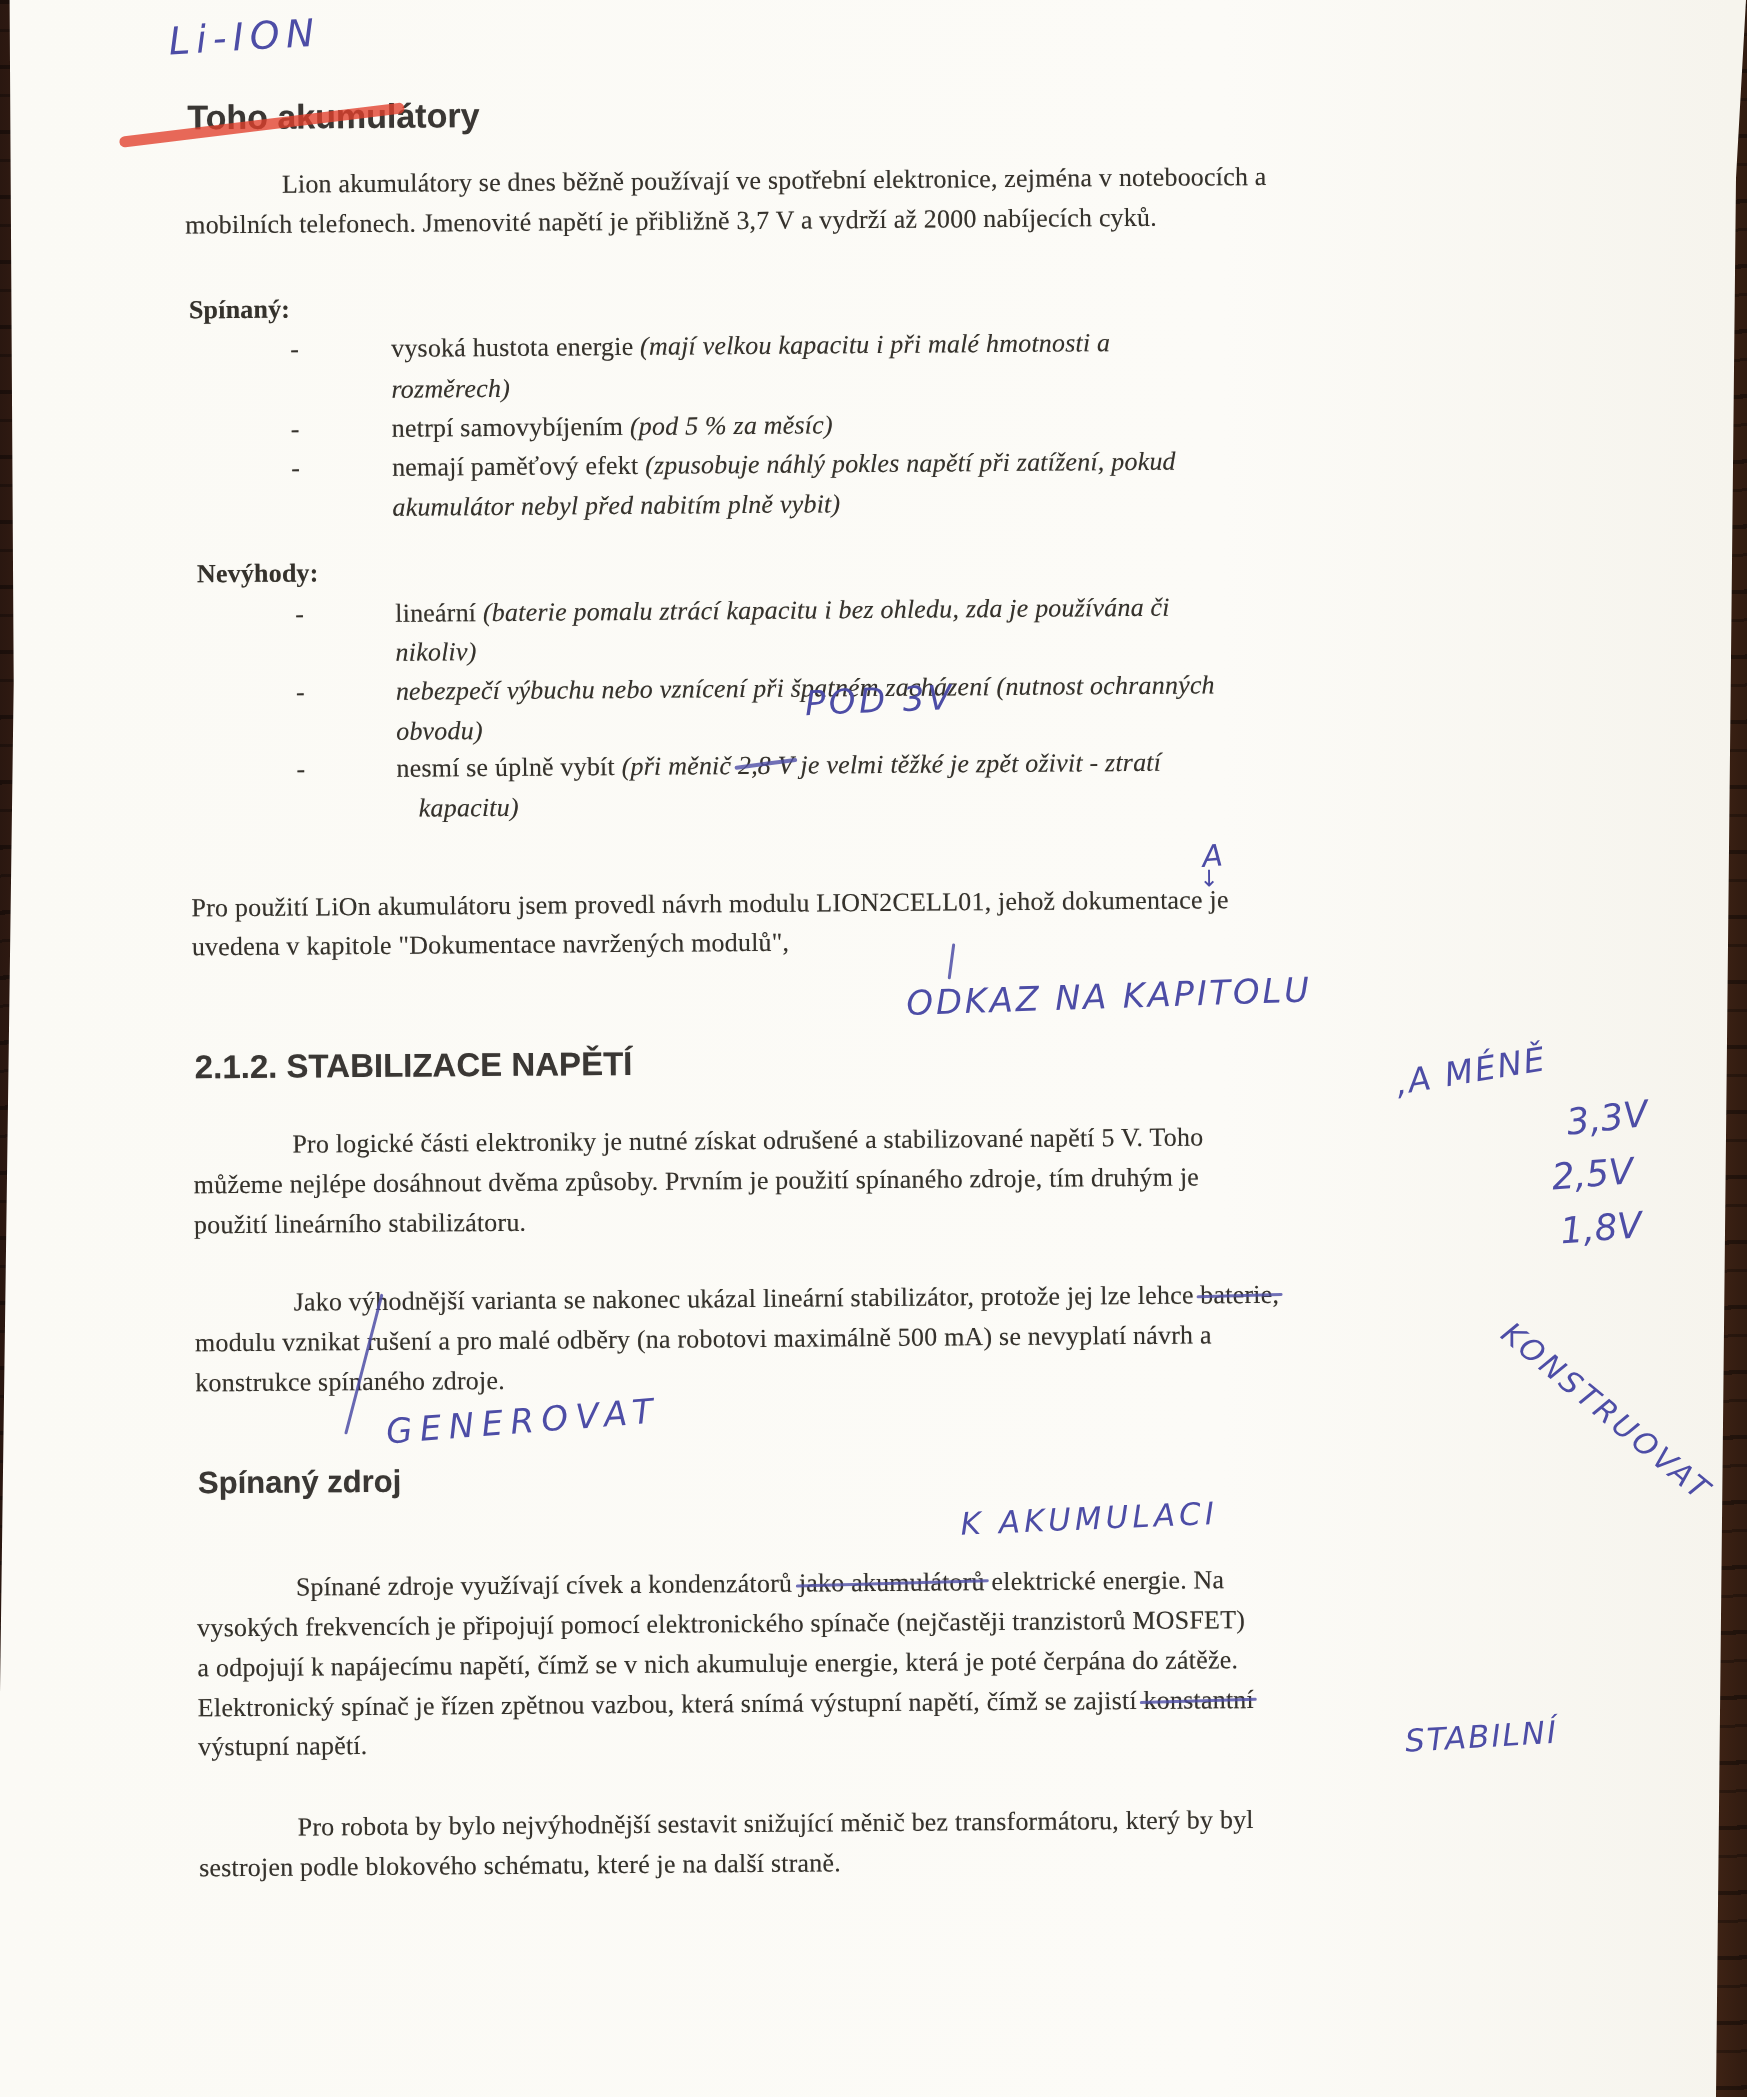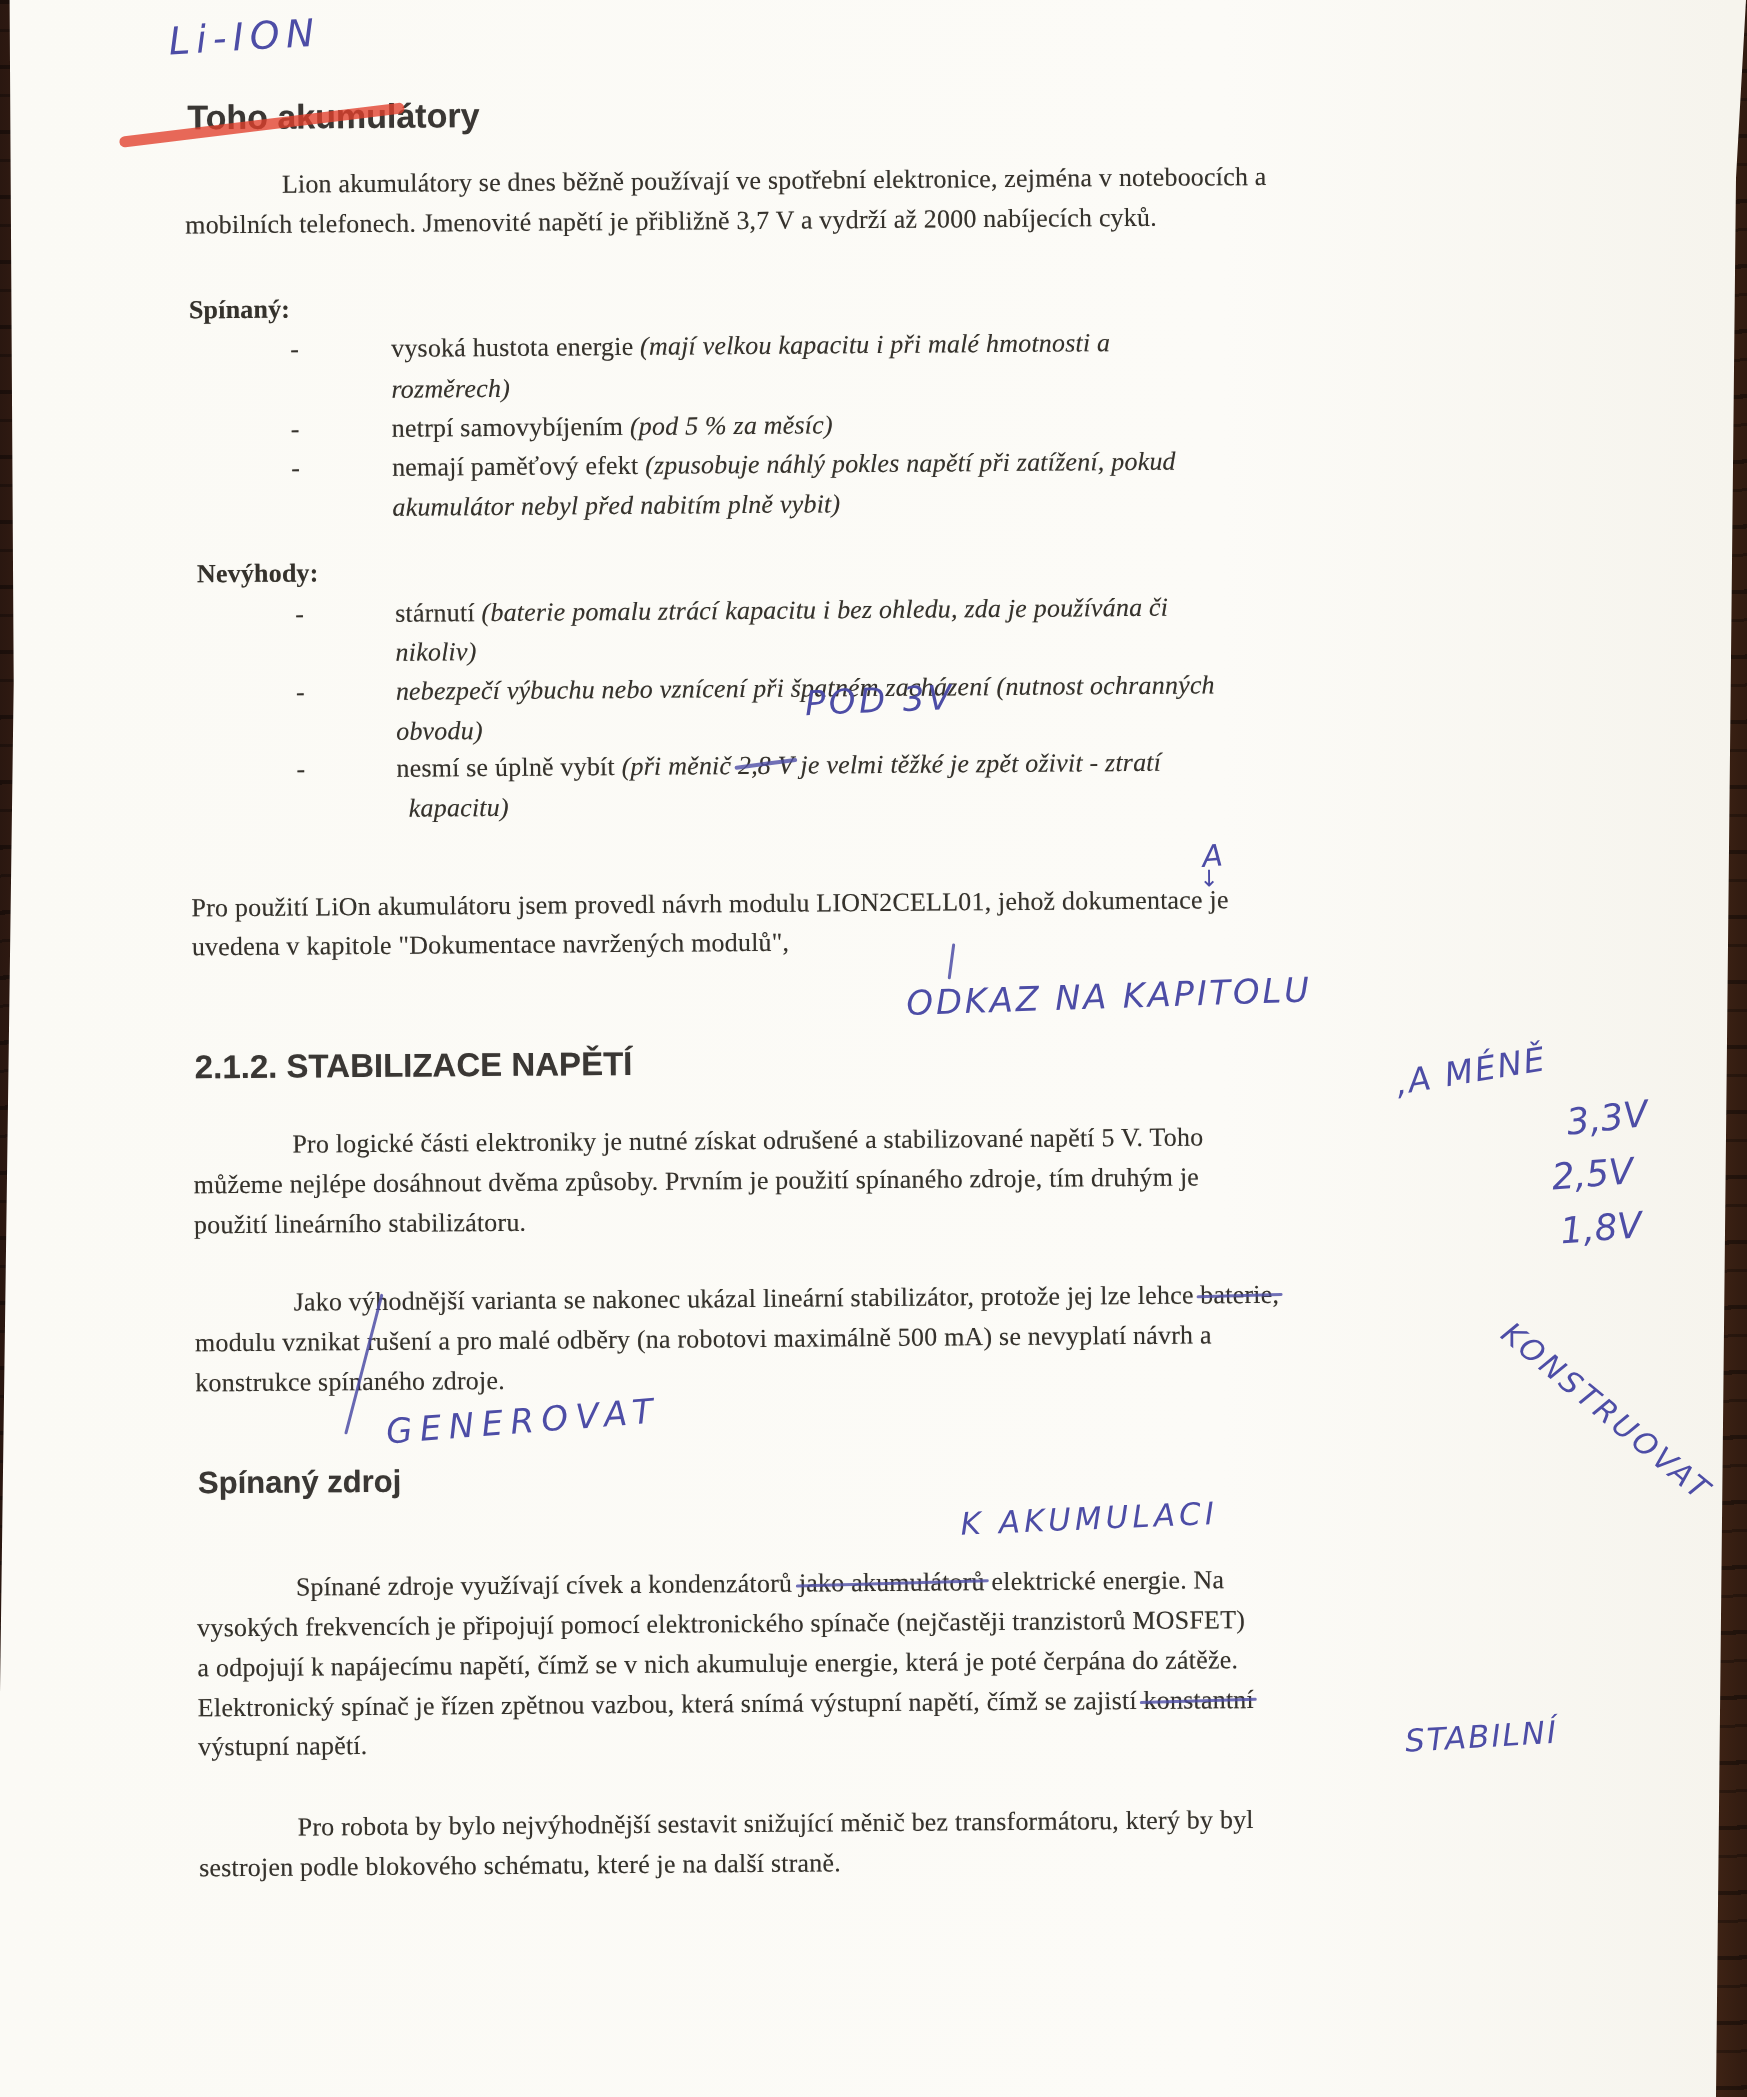--- a/index.html
+++ b/index.html
@@ -61,35 +61,35 @@
     <div class="line" style="left:294px;top:449px;">-</div>
     <div class="line" style="left:395px;top:449px;">
       <span>nemají paměťový efekt </span><span class="i">(zpusobuje náhlý pokles napětí při zatížení, pokud</span>
     </div>
     <div class="line i" style="left:395px;top:489px;">akumulátor nebyl  před nabitím plně vybit)</div>
 
     <div class="line bold" style="left:193px;top:554px;margin-left:6px;">Nevýhody:</div>
 
     <div class="line" style="left:297px;top:595px;">-</div>
     <div class="line" style="left:397px;top:595px;">
-      <span>stárnutí </span><span class="i">(baterie pomalu ztrácí kapacitu i bez ohledu, zda je používána či</span>
+      <span>lineární </span><span class="i">(baterie pomalu ztrácí kapacitu i bez ohledu, zda je používána či</span>
     </div>
     <div class="line i" style="left:397px;top:634px;">nikoliv)</div>
 
     <div class="line" style="left:297px;top:673px;">-</div>
     <div class="line i" style="left:397px;top:673px;">nebezpečí výbuchu nebo vznícení při špatném zacházení (nutnost ochranných</div>
     <div class="line i" style="left:397px;top:713px;">obvodu)</div>
 
     <div class="hand" style="left:806px;top:680px;font-size:34px;letter-spacing:3.4px;transform:rotate(-2deg);">POD 3V</div>
 
     <div class="line" style="left:297px;top:750px;">-</div>
     <div class="line" style="left:397px;top:750px;">
       <span>nesmí se úplně vybít </span><span class="i">(při měnič </span><span class="i sb sb-tilt">2,8 V</span><span class="i"> je velmi těžké je zpět oživit - ztratí</span>
     </div>
-    <div class="line i" style="left:409px;top:790px;">kapacitu)</div>
+    <div class="line i" style="left:419px;top:790px;">kapacitu)</div>
 
     <div class="line" style="left:191px;top:888px;">Pro použití LiOn akumulátoru jsem provedl návrh modulu LION2CELL01, jehož dokumentace je</div>
     <div class="line" style="left:191px;top:927px;">uvedena v kapitole "Dokumentace navržených modulů",</div>
 
     <div class="hand" style="left:1202px;top:841px;font-size:30px;transform:rotate(-4deg);">A</div>
     <div class="hand" style="left:1199px;top:868px;font-size:23px;">↓</div>
     <div class="mark" style="left:949px;top:944px;width:2.7px;height:36px;transform:rotate(8deg);"></div>
 
     <div class="hand" style="left:905px;top:978px;font-size:34px;letter-spacing:2.7px;transform:rotate(-1.5deg);">ODKAZ NA KAPITOLU</div>
 

